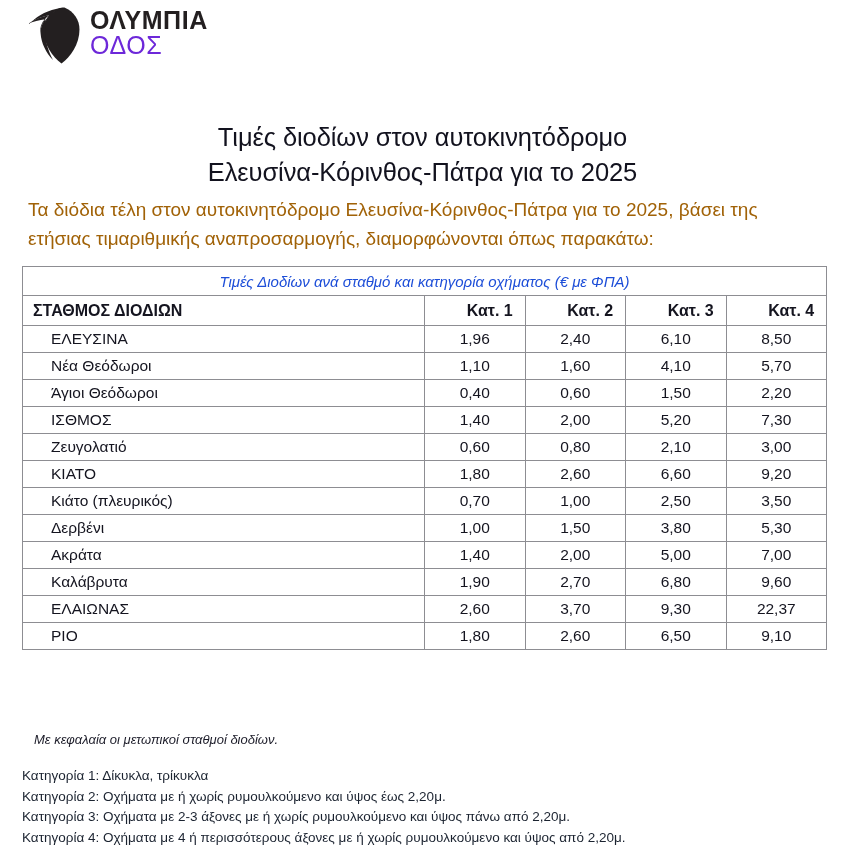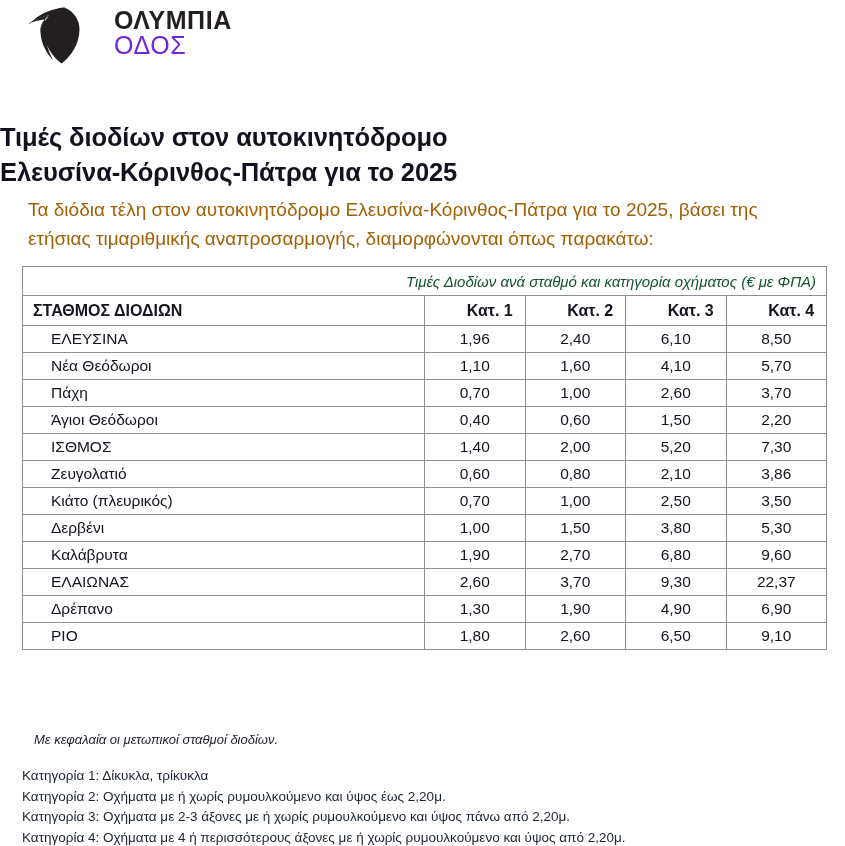--- a/index.html
+++ b/index.html
@@ -17,21 +17,21 @@
     position: relative;
   }
 
   
   .logo-block {
     position: absolute;
     left: 22px;
     top: 2px;
     display: flex;
     align-items: center;
-    gap: 26px;
+    gap: 2px;
   }
   .logo-mark {
     width: 66px;
     height: 66px;
     display: block;
   }
   .logo-words {
     display: flex;
     flex-direction: column;
     justify-content: center;
@@ -50,22 +50,23 @@
     letter-spacing: 0.6px;
     color: #6d28d9;
   }
 
   
   .doc-title {
     position: absolute;
     left: 0;
     top: 103px;
     width: 845px;
+    text-align: center;
     font-size: 25.5px;
-    font-weight: bold;
+    font-weight: normal;
     line-height: 1.37;
     color: #12121e;
     letter-spacing: -0.1px;
   }
   .doc-title .tl {
     display: block;
   }
 
   
   .intro {
@@ -94,25 +95,25 @@
   .toll-table th {
     border: 1px solid #8d8d92;
     padding: 0 10px;
     height: 27px;
     font-size: 15.5px;
     font-weight: normal;
     color: #14141f;
     box-sizing: border-box;
   }
   .caption-row td {
-    text-align: right;
+    text-align: center;
     font-style: italic;
     font-size: 15px;
     height: 29px;
-    color: #14532d;
+    color: #1d4ed8;
   }
   .head-row th {
     font-weight: bold;
     height: 30px;
     font-size: 16px;
   }
   .head-row th.station {
     text-align: left;
   }
   .head-row th.cat {
@@ -207,81 +208,81 @@
       <td class="val">8,50</td>
     </tr>
     <tr>
       <td class="station">Νέα Θεόδωροι</td>
       <td class="val">1,10</td>
       <td class="val">1,60</td>
       <td class="val">4,10</td>
       <td class="val">5,70</td>
     </tr>
     <tr>
-      <td class="station">Πάχη</td>
-      <td class="val">0,70</td>
-      <td class="val">1,00</td>
-      <td class="val">2,60</td>
-      <td class="val">3,70</td>
-    </tr>
-    <tr>
       <td class="station">Άγιοι Θεόδωροι</td>
       <td class="val">0,40</td>
       <td class="val">0,60</td>
       <td class="val">1,50</td>
       <td class="val">2,20</td>
     </tr>
     <tr>
       <td class="station">ΙΣΘΜΟΣ</td>
       <td class="val">1,40</td>
       <td class="val">2,00</td>
       <td class="val">5,20</td>
       <td class="val">7,30</td>
     </tr>
     <tr>
       <td class="station">Ζευγολατιό</td>
       <td class="val">0,60</td>
       <td class="val">0,80</td>
       <td class="val">2,10</td>
-      <td class="val">3,86</td>
+      <td class="val">3,00</td>
+    </tr>
+    <tr>
+      <td class="station">ΚΙΑΤΟ</td>
+      <td class="val">1,80</td>
+      <td class="val">2,60</td>
+      <td class="val">6,60</td>
+      <td class="val">9,20</td>
     </tr>
     <tr>
       <td class="station">Κιάτο (πλευρικός)</td>
       <td class="val">0,70</td>
       <td class="val">1,00</td>
       <td class="val">2,50</td>
       <td class="val">3,50</td>
     </tr>
     <tr>
       <td class="station">Δερβένι</td>
       <td class="val">1,00</td>
       <td class="val">1,50</td>
       <td class="val">3,80</td>
       <td class="val">5,30</td>
     </tr>
     <tr>
+      <td class="station">Ακράτα</td>
+      <td class="val">1,40</td>
+      <td class="val">2,00</td>
+      <td class="val">5,00</td>
+      <td class="val">7,00</td>
+    </tr>
+    <tr>
       <td class="station">Καλάβρυτα</td>
       <td class="val">1,90</td>
       <td class="val">2,70</td>
       <td class="val">6,80</td>
       <td class="val">9,60</td>
     </tr>
     <tr>
       <td class="station">ΕΛΑΙΩΝΑΣ</td>
       <td class="val">2,60</td>
       <td class="val">3,70</td>
       <td class="val">9,30</td>
       <td class="val">22,37</td>
-    </tr>
-    <tr>
-      <td class="station">Δρέπανο</td>
-      <td class="val">1,30</td>
-      <td class="val">1,90</td>
-      <td class="val">4,90</td>
-      <td class="val">6,90</td>
     </tr>
     <tr>
       <td class="station">ΡΙΟ</td>
       <td class="val">1,80</td>
       <td class="val">2,60</td>
       <td class="val">6,50</td>
       <td class="val">9,10</td>
     </tr>
   </tbody>
 </table>

